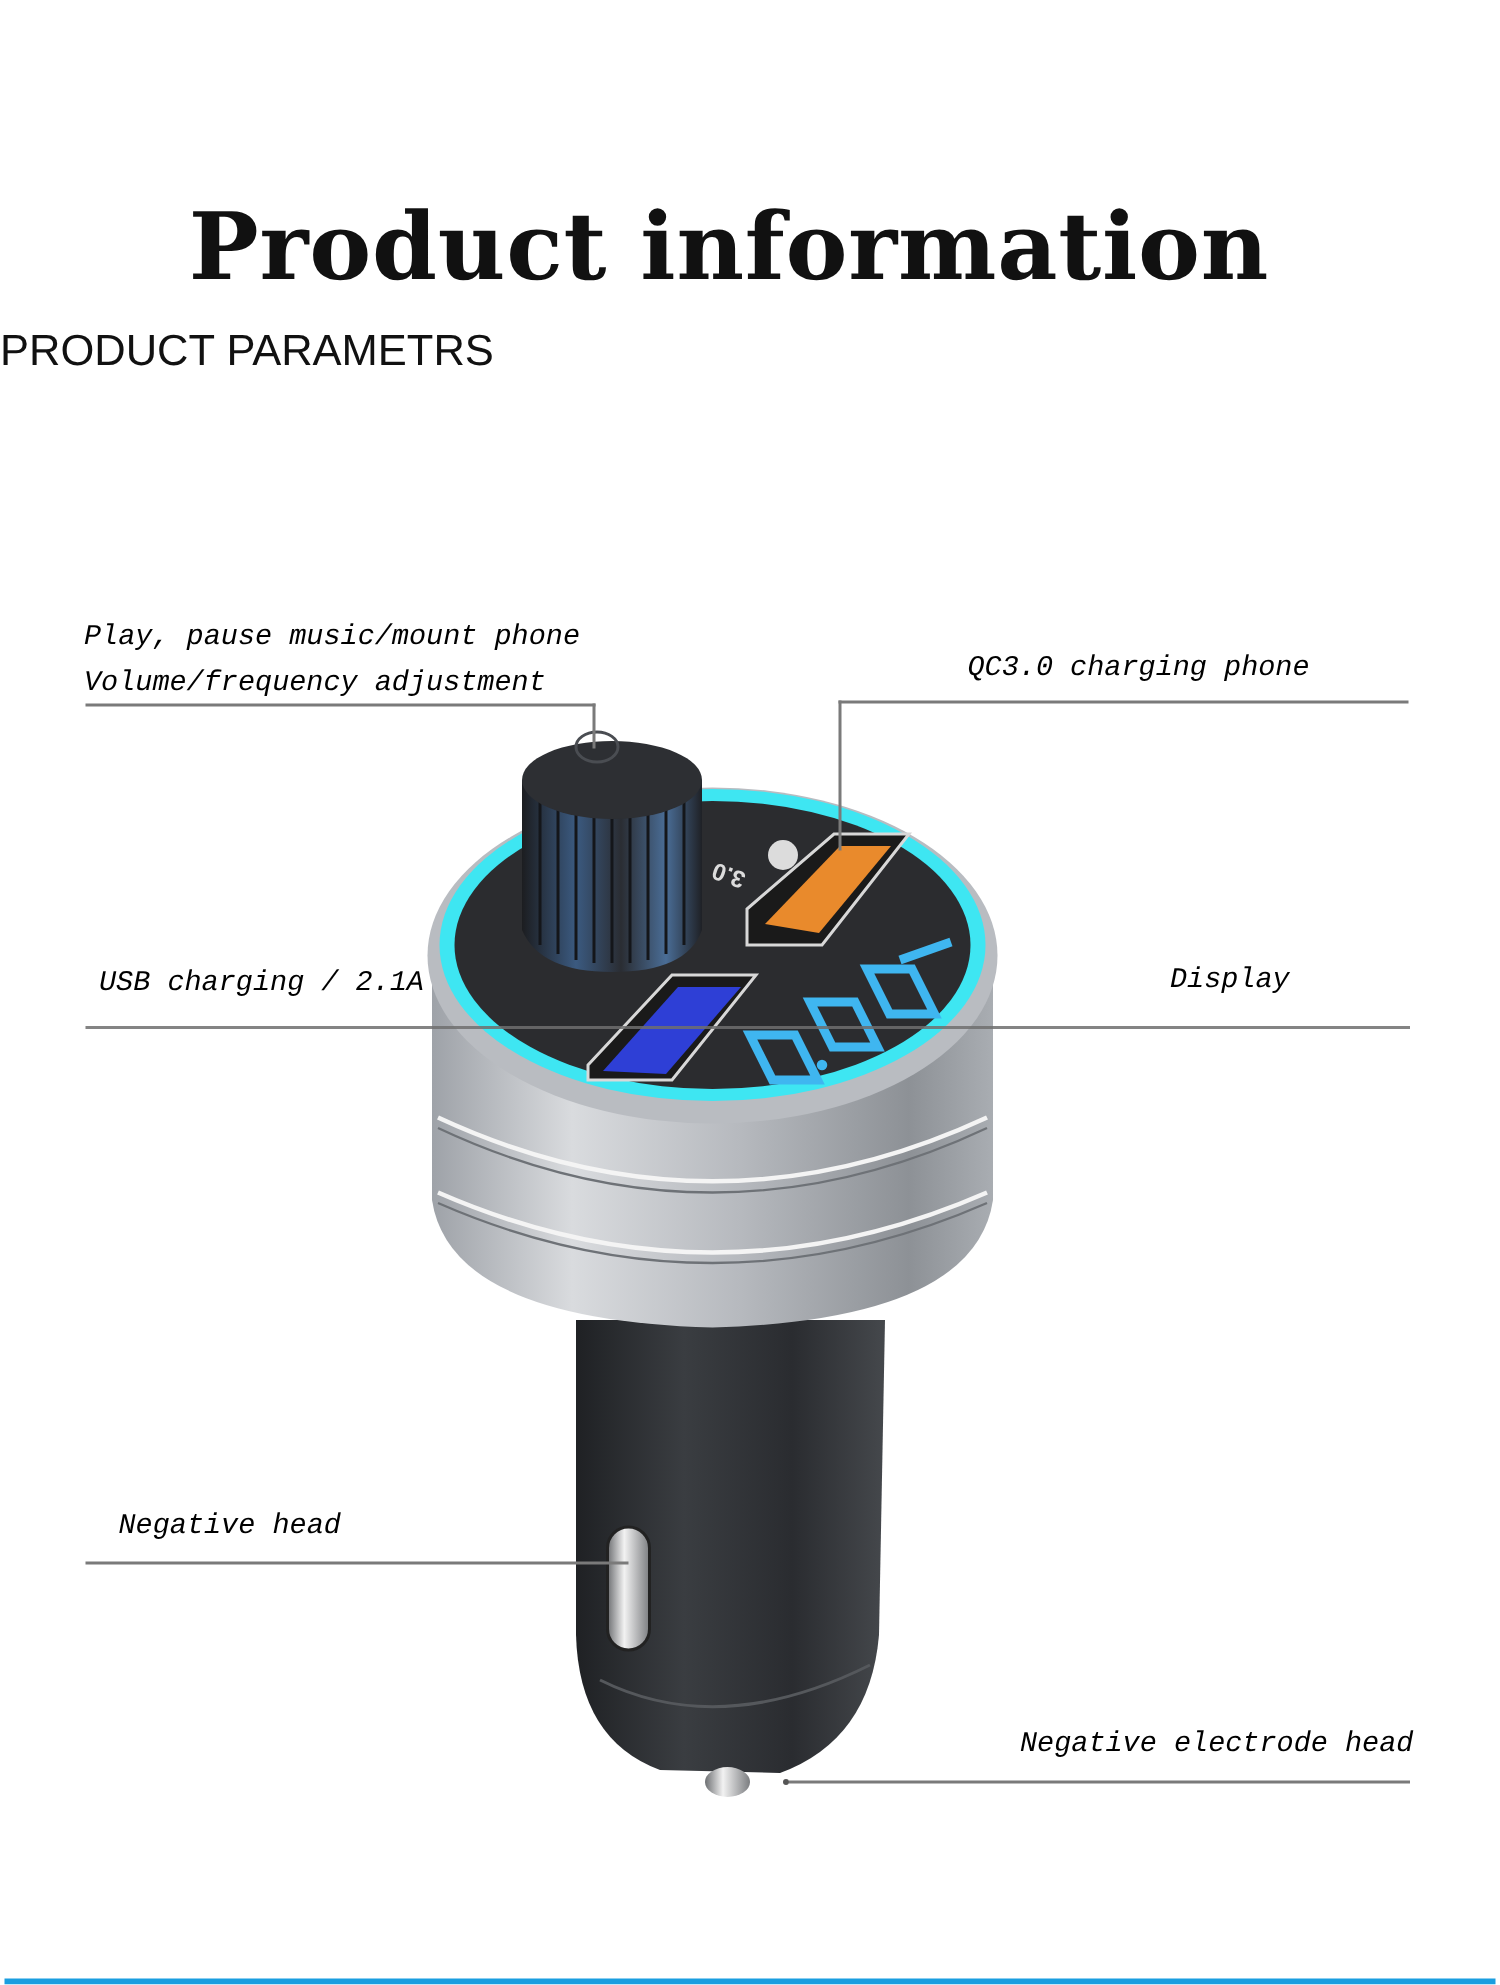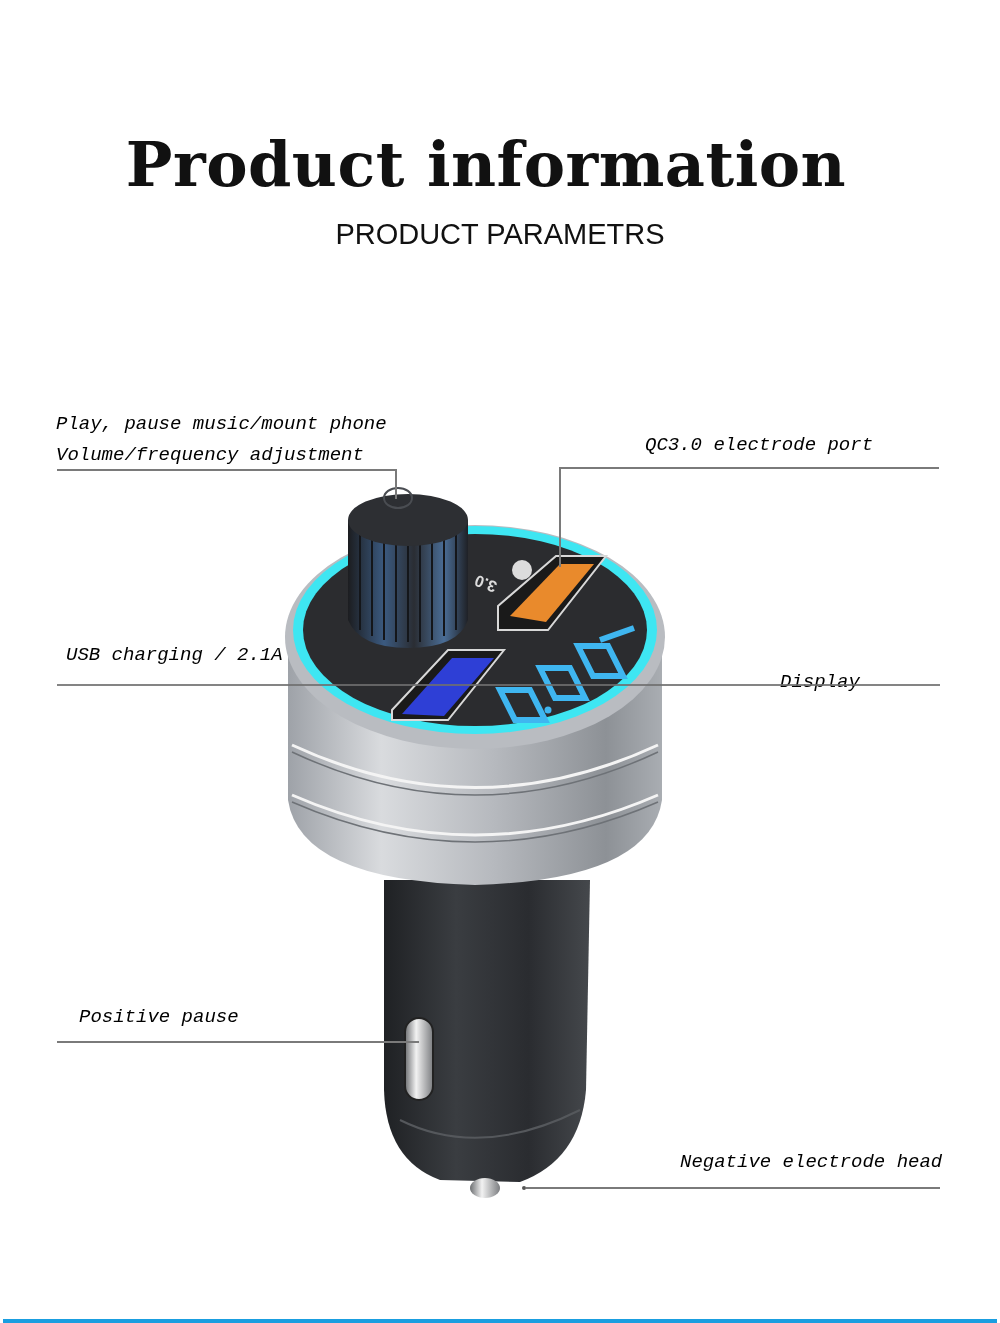--- a/index.html
+++ b/index.html
@@ -1,18 +1,18 @@
 <!DOCTYPE html>
 <html><head>
 <meta charset="utf-8">
 <style>
   html, body { margin:0; padding:0; background:#ffffff; }
   body { width:1000px; height:1323px; position:relative; overflow:hidden; font-family:"Liberation Sans", sans-serif; }
   .title { position:absolute; top:128px; left:0; width:1000px; text-align:center; font-family:"DejaVu Serif", serif; font-weight:bold; font-size:62px; color:#111; letter-spacing:0.5px; margin-left:-14px; }
-  .subtitle { position:absolute; top:218px; left:0; width:1000px; text-align:center; font-size:29px; color:#111; }
+  .subtitle { position:absolute; top:218px; left:0; width:1000px; font-size:29px; color:#111; }
   .label { position:absolute; font-family:"Liberation Mono", monospace; font-size:19px; color:#000000; line-height:21px; white-space:pre;font-style:italic; }
   .line { position:absolute; background:#7a7a7a; height:2px; }
   .vline { position:absolute; background:#7a7a7a; width:2px; }
   .bottom-bar { position:absolute; left:3px; right:3px; top:1319px; height:4px; background:#1a9ee0; }
   svg.product { position:absolute; left:0; top:0; }
 </style>
 </head>
 <body>
 
 <div class="title">Product information</div>
@@ -96,27 +96,27 @@
     <line x1="600" y1="640" x2="634" y2="628"></line>
   </g>
   <circle cx="548" cy="710" r="3.5" fill="#3fb6f0"></circle>
 </svg>
 
 <div class="label" style="left:56px; top:414px;">Play, pause music/mount phone</div>
 <div class="label" style="left:56px; top:445px;">Volume/frequency adjustment</div>
 <div class="line" style="left:57px; top:469px; width:340px;"></div>
 <div class="vline" style="left:395px; top:469px; height:30px;"></div>
 
-<div class="label" style="left:645px; top:435px;">QC3.0 electrode port</div>
+<div class="label" style="left:645px; top:435px;">QC3.0 charging phone</div>
 <div class="line" style="left:559px; top:467px; width:380px;"></div>
 <div class="vline" style="left:559px; top:467px; height:100px;"></div>
 
 <div class="label" style="left:66px; top:645px;">USB charging / 2.1A</div>
-<div class="label" style="left:780px; top:672px;">Display</div>
+<div class="label" style="left:780px; top:643px;">Display</div>
 <div class="line" style="left:57px; top:684px; width:883px; background:rgba(110,110,110,0.85);"></div>
 
-<div class="label" style="left:79px; top:1007px;">Positive pause</div>
+<div class="label" style="left:79px; top:1007px;">Negative head</div>
 <div class="line" style="left:57px; top:1041px; width:362px;"></div>
 
 <div class="label" style="left:638px; top:1152px;margin-left:42px;">Negative electrode head</div>
 <div class="line" style="left:526px; top:1187px; width:414px;"></div>
 
 <div class="bottom-bar"></div>
 
 </body></html>

